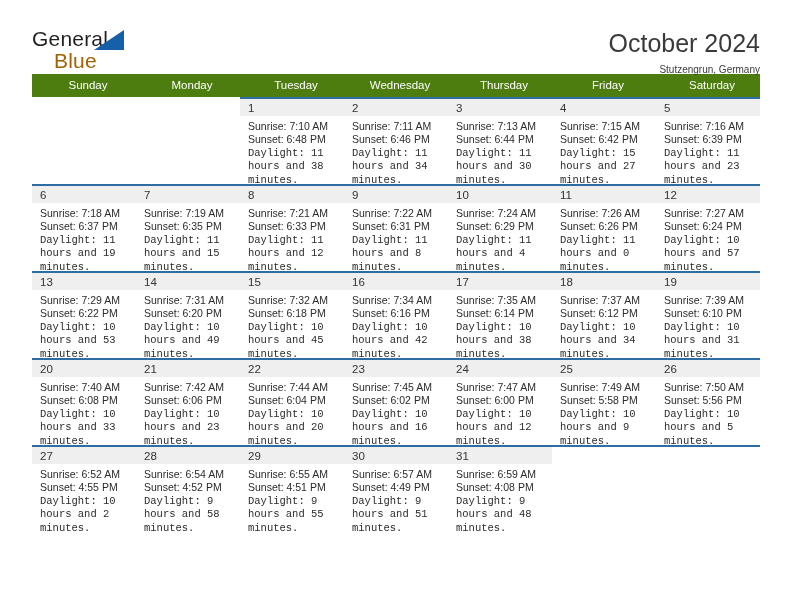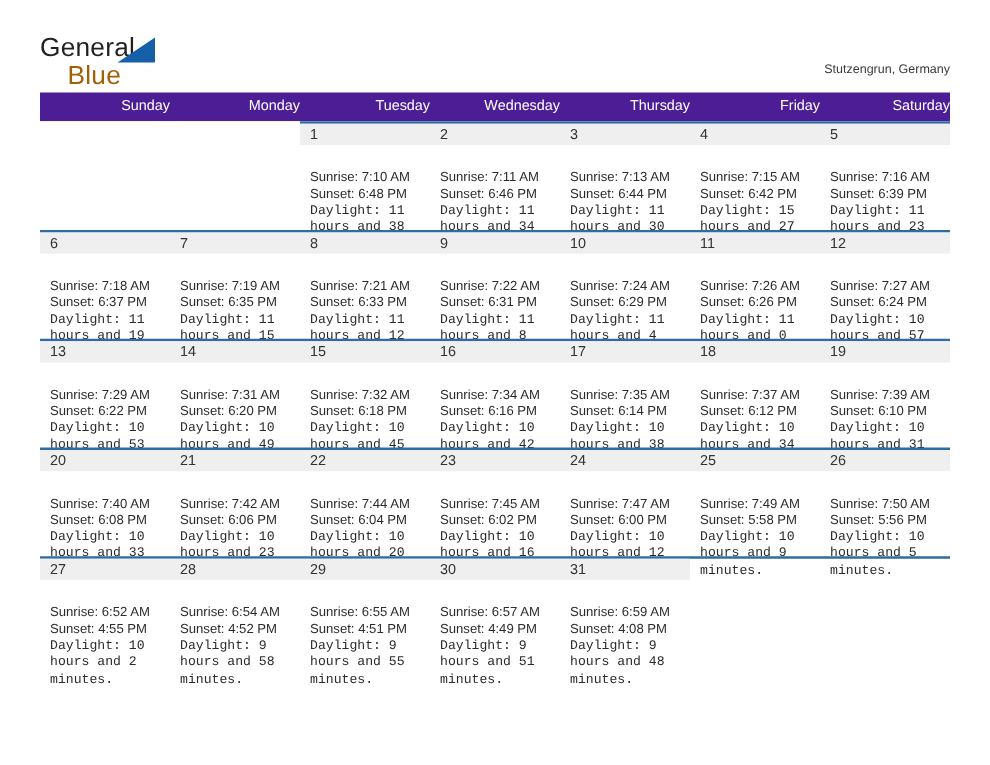--- a/index.html
+++ b/index.html
@@ -78,25 +78,25 @@
     white-space: nowrap;
   }
 
   
   .calendar {
     width: 728px;
     border-collapse: collapse;
     table-layout: fixed;
   }
   .calendar th {
-    background: #4c1d95;
+    background: #4d7c0f;
     color: #ffffff;
     font-size: 11.5px;
     font-weight: normal;
-    text-align: right;
+    text-align: center;
     padding: 5px 0 6px 8px;
     height: 20px;
     box-sizing: border-box;
   }
   .calendar td {
     vertical-align: top;
     padding: 0;
     height: 87px;
     box-sizing: border-box;
     background: #ffffff;
@@ -122,21 +122,21 @@
     color: #333333;
     line-height: 15px;
   }
   .cell.empty .daynum-band {
     background: #efefef;
   }
   .cell.blank .daynum-band {
     background: transparent;
   }
   .info {
-    padding: 20px 6px 0 8px;
+    padding: 4px 6px 0 8px;
     font-size: 10.5px;
     line-height: 13.4px;
     color: #2b2b2b;
   }
   .info div {
     white-space: nowrap;
   }
   .info .daylight {
     white-space: normal;
     font-family: Liberation Mono, monospace;
@@ -149,20 +149,21 @@
 
   <div class="header">
 
     <div class="logo">
       <span class="logo-general">General</span>
       <span class="logo-tri"></span>
       <span class="logo-blue">Blue</span>
     </div>
 
     <div class="titles">
+      <div class="cal-title">October 2024</div>
       <div class="cal-subtitle">Stutzengrun, Germany</div>
     </div>
 
   </div>
 
   <table class="calendar">
     <thead>
       <tr>
         <th>Sunday</th>
         <th>Monday</th>

